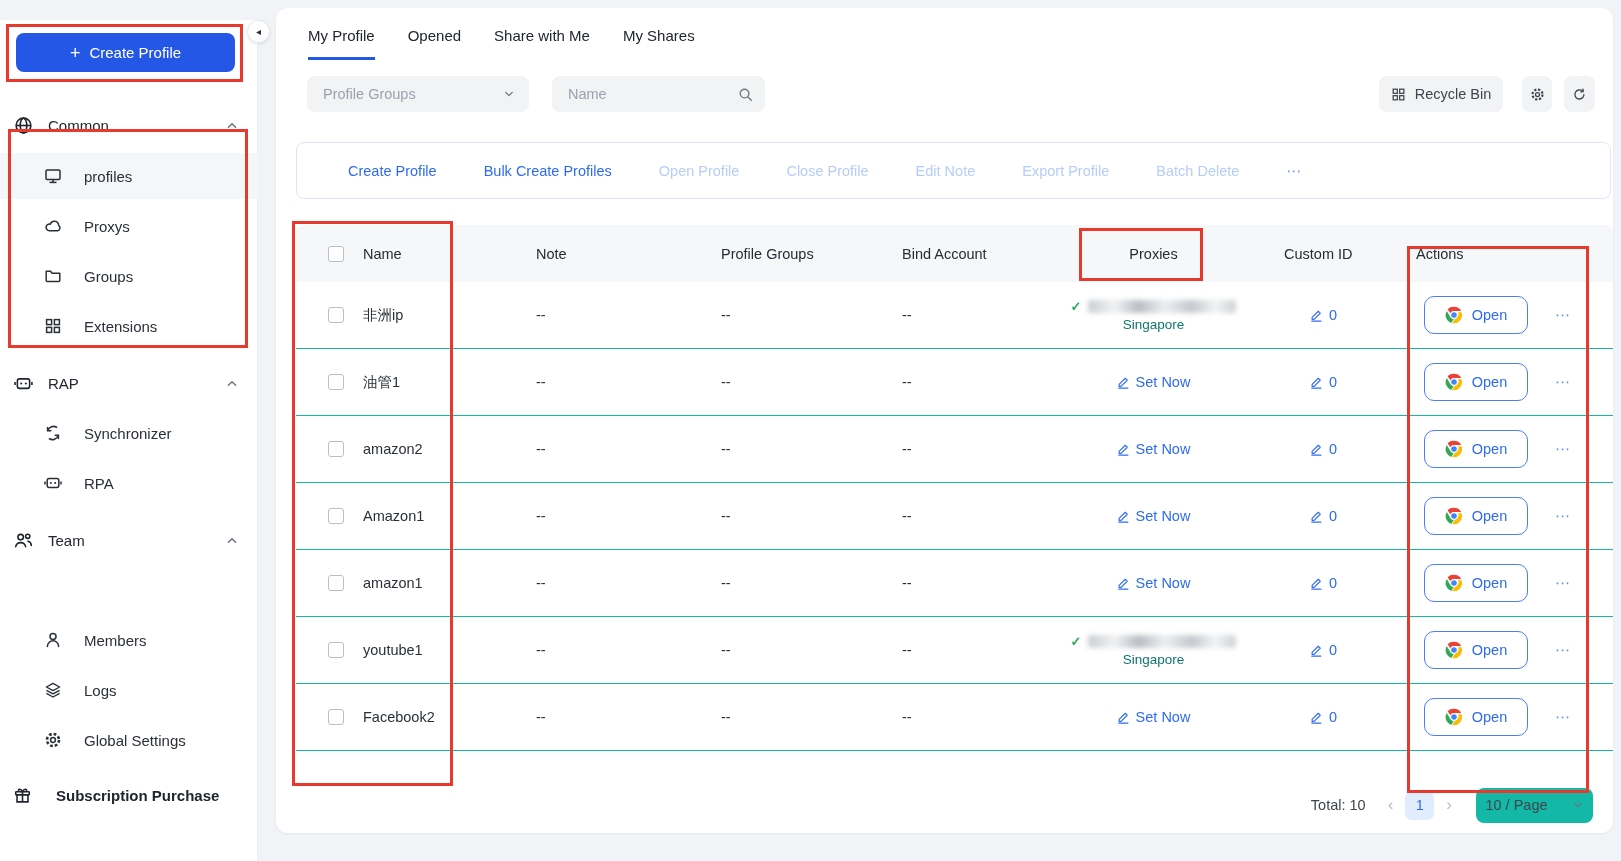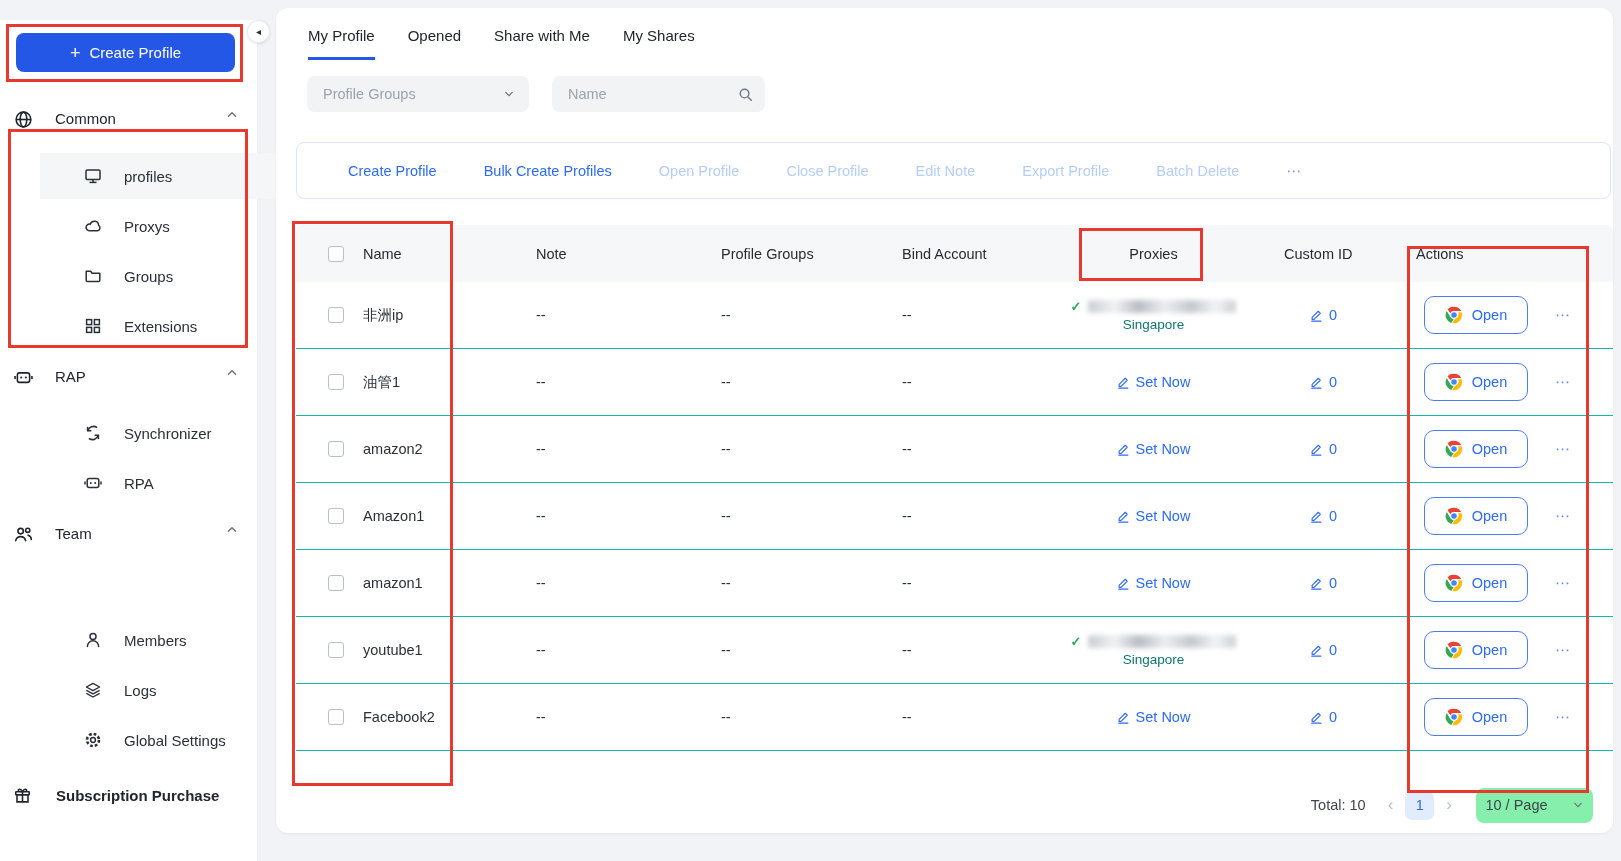--- a/index.html
+++ b/index.html
@@ -4,25 +4,25 @@
 <style>
   * { margin:0; padding:0; box-sizing:border-box; }
   html,body { background:#eef0f4; font-family:"Liberation Sans", sans-serif; }
   .canvas { position:relative; width:1621px; height:861px; background:#f1f3f6; overflow:hidden; }
 
   
   .sidebar { position:absolute; left:0; top:20px; width:258px; height:841px; background:#fff; border-right:1px solid #ecEEF2; }
   .create-btn { position:absolute; left:16px; top:13px; width:219px; height:39px; background:#2457e5; border:none; border-radius:8px;
     color:#fff; font-size:15px; display:flex; align-items:center; justify-content:center; gap:9px; cursor:pointer; font-family:inherit; }
   .create-btn .plus { font-size:18px; font-weight:400; line-height:1; }
-  .sec-head { position:absolute; left:0; width:258px; height:30px; display:flex; color:#21262e; font-size:15px;gap:7px; }
+  .sec-head { position:absolute; left:0; width:258px; height:30px; display:flex; align-items:center; color:#21262e; font-size:15px; }
   .sec-head .s-icon { margin-left:14px; width:19px; height:19px; color:#1f242b; }
   .sec-head .s-label { margin-left:15px; }
   .sec-head .chev { position:absolute; right:20px; width:12px; height:9px; color:#6b7280; }
-  .side-item { position:absolute; left:0; width:258px; height:46px; display:flex; align-items:center; color:#2a3039; font-size:15px; cursor:pointer;margin-left:40px; }
+  .side-item { position:absolute; left:0; width:258px; height:46px; display:flex; align-items:center; color:#2a3039; font-size:15px; cursor:pointer; }
   .side-item.active { background:#f4f6f8; }
   .side-item .i-icon { margin-left:44px; width:18px; height:18px; color:#2a3039; flex:none; }
   .side-item .i-label { margin-left:22px; }
   .sub-item { position:absolute; left:0; width:258px; height:40px; display:flex; align-items:center; color:#21262e; font-size:15px; cursor:pointer;font-weight:bold; }
   .sub-item .i-icon { margin-left:13px; width:19px; height:19px; }
   .sub-item .i-label { margin-left:24px; }
   .collapse-dot { position:absolute; left:247px; top:20px; width:23px; height:23px; background:#fff; border:1px solid #e6e9ee;
     border-radius:50%; box-shadow:0 1px 3px rgba(20,30,50,.10); display:flex; align-items:center; justify-content:center;
     color:#2a3039; font-size:10px; z-index:6; cursor:pointer; }
 
@@ -85,21 +85,21 @@
   .chrome { width:18px; height:18px; }
   .row-more { color:#5b8df5; font-size:15px; letter-spacing:1.5px; cursor:pointer; }
 
   
   .pagination { position:absolute; right:20px; bottom:10px; height:36px; display:flex; align-items:center; }
   .pg-total { color:#3f454d; font-size:14.5px; }
   .pg-arrow { color:#b6bcc4; font-size:17px; padding:0 6px; cursor:pointer; user-select:none; }
   .pg-arrow.left { margin-left:16px; }
   .pg-num { width:29px; height:29px; background:#e1ecff; border-radius:7px; color:#2e6bf2; font-size:14.5px;
     display:flex; align-items:center; justify-content:center; margin:0 6px; cursor:pointer; }
-  .pg-size { margin-left:18px; width:117px; height:35px; background:#86efac; border-radius:8px; display:flex; align-items:center;
+  .pg-size { margin-left:18px; width:117px; height:35px; background:#14b8a6; border-radius:8px; display:flex; align-items:center;
     justify-content:center; gap:24px; color:#3f454d; font-size:14.5px; cursor:pointer; }
   .chev-sm { width:12px; height:8px; color:#6b7280; }
 
   
   .anno { position:absolute; border:3px solid #e8392e; pointer-events:none; z-index:10; }
 </style>
 </head>
 <body>
 
 <svg width="0" height="0" style="position:absolute">
@@ -315,20 +315,38 @@
         <span class="sel-text">Profile Groups</span>
         <svg class="chev-sm" viewBox="0 0 12 10">
             <use href="#ic-chev-down"></use>
           </svg>
       </div>
       <div class="pill input-name">
         <input type="text" placeholder="Name" style="">
         <svg class="icon-14" viewBox="0 0 16 16" style="color:#6f7782">
             <use href="#ic-search"></use>
           </svg>
+      </div>
+      <div class="right-tools">
+        <button class="tool-btn recycle">
+          <svg class="icon-14" viewBox="0 0 18 18">
+              <use href="#ic-grid"></use>
+            </svg>
+          <span>Recycle Bin</span>
+        </button>
+        <button class="tool-btn gearbtn">
+          <svg class="icon-14" viewBox="0 0 18 18">
+              <use href="#ic-gear"></use>
+            </svg>
+        </button>
+        <button class="tool-btn refreshbtn">
+          <svg class="icon-14" viewBox="0 0 18 18">
+              <use href="#ic-refresh"></use>
+            </svg>
+        </button>
       </div>
     </div>
 
     <div class="action-bar">
       <span class="ab-link ab-on">Create Profile</span>
       <span class="ab-link ab-on">Bulk Create Profiles</span>
       <span class="ab-link ab-off">Open Profile</span>
       <span class="ab-link ab-off">Close Profile</span>
       <span class="ab-link ab-off">Edit Note</span>
       <span class="ab-link ab-off">Export Profile</span>

